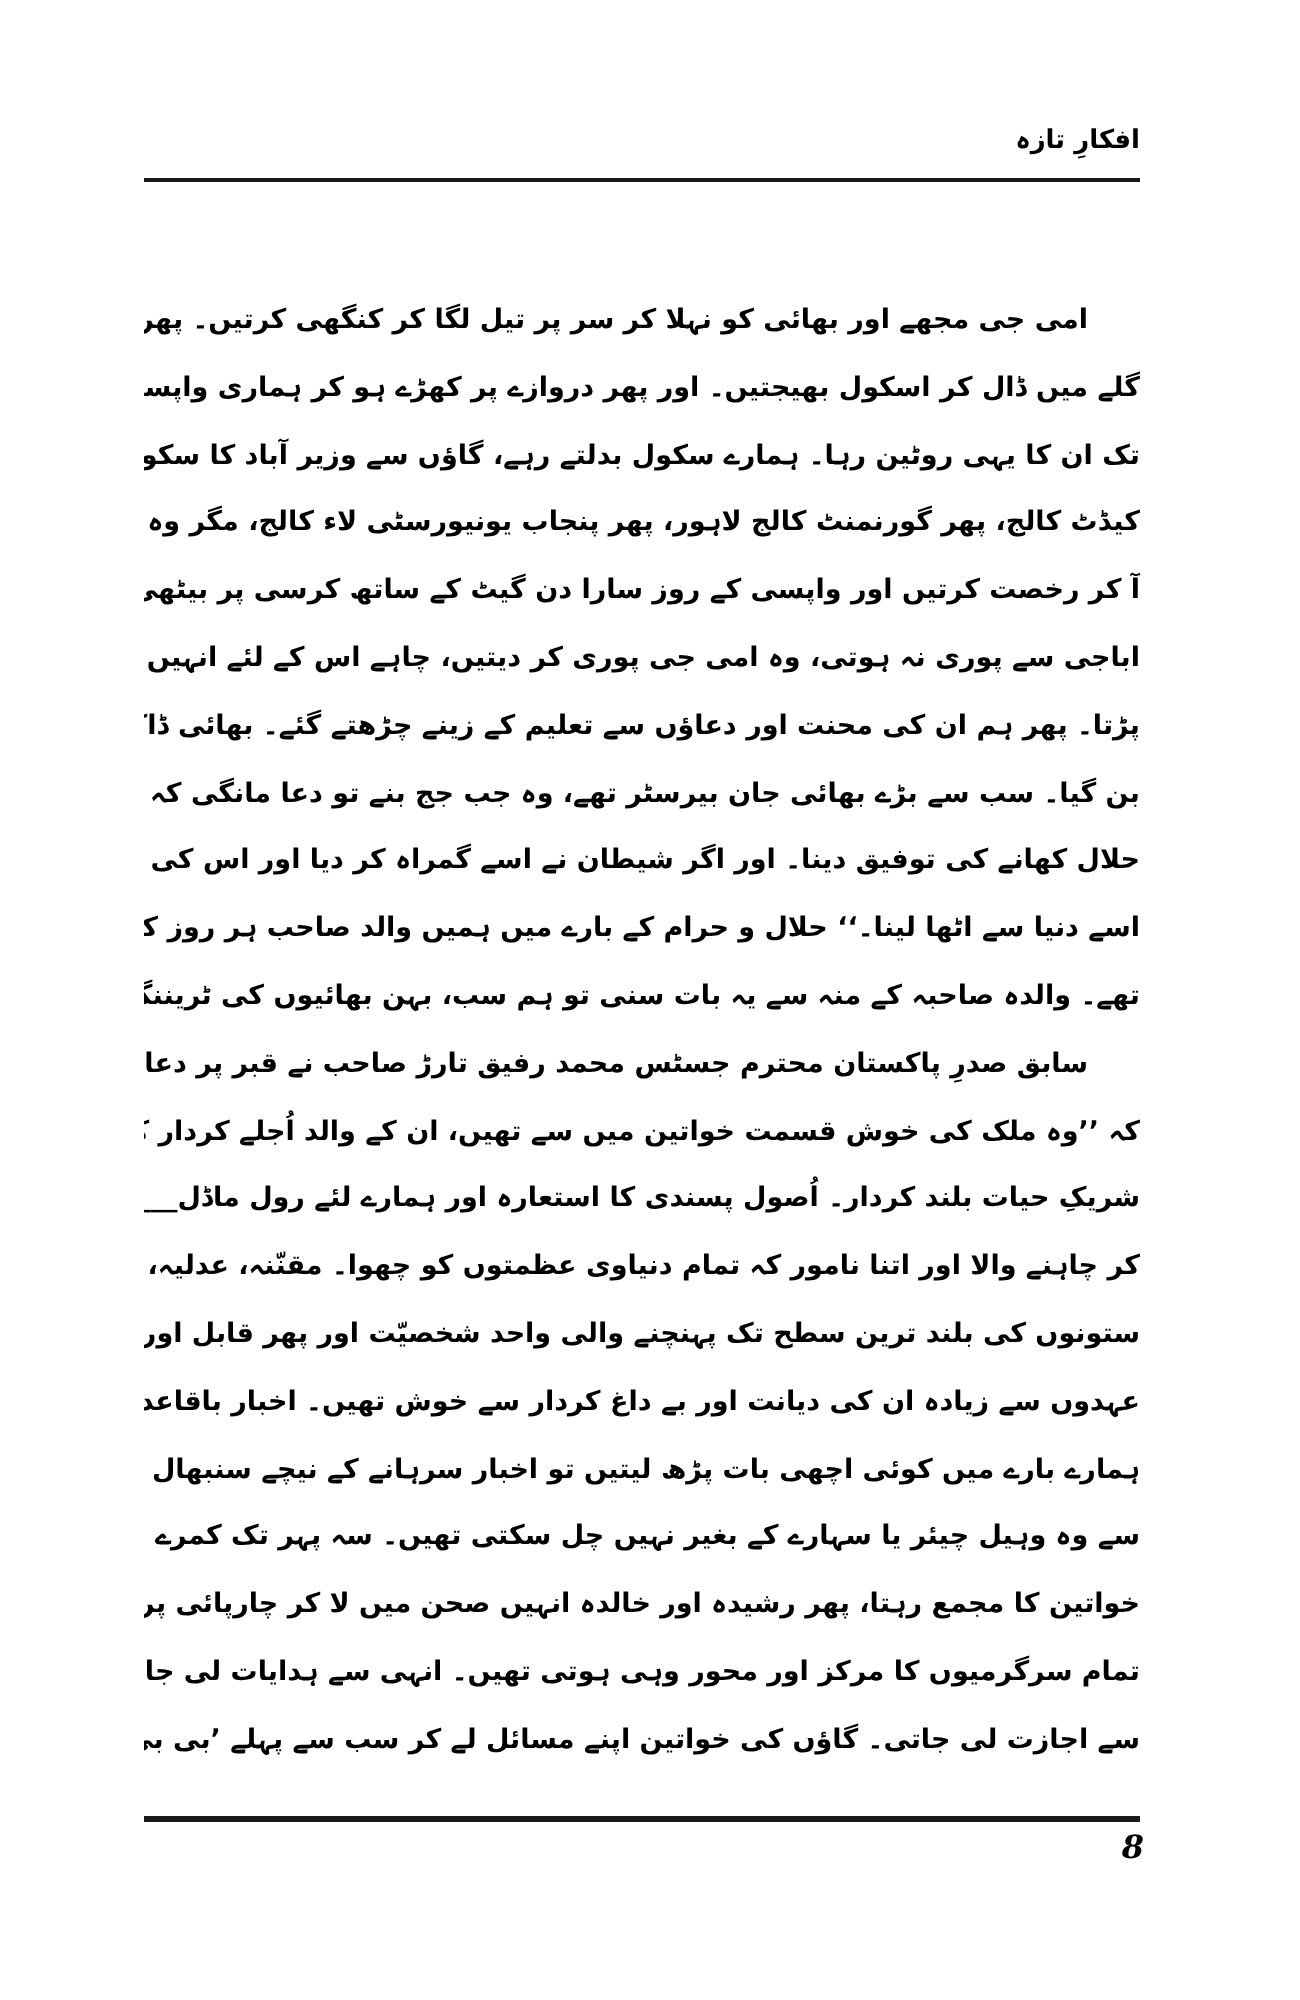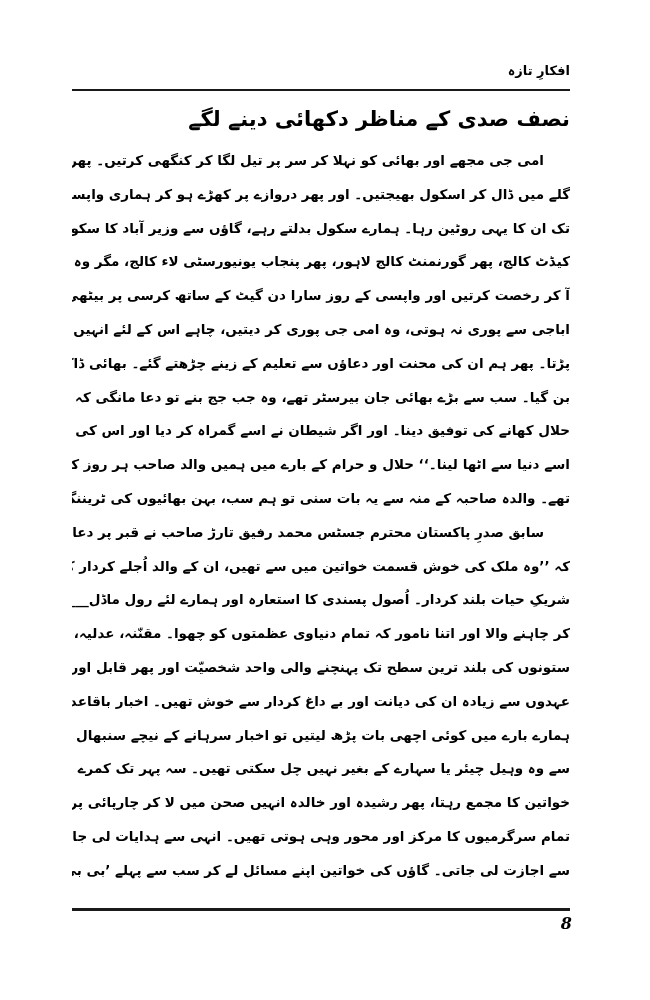--- a/index.html
+++ b/index.html
@@ -92,21 +92,20 @@
   }
 </style>
 </head>
 <body>
 
 <div class="page">
   <div class="header-title">افکارِ تازہ</div>
 
   <div class="rule rule-top"></div>
 
-  <div class="section-heading">نصف صدی کے مناظر دکھائی دینے لگے</div>
 
   <div class="body-text">
       <div class="line first">امی جی مجھے اور بھائی کو نہلا کر سر پر تیل لگا کر کنگھی کرتیں۔ پھر اپنے ہاتھ سے پراٹھے کھلا کر بستہ</div>
       <div class="line">گلے میں ڈال کر اسکول بھیجتیں۔ اور پھر دروازے پر کھڑے ہو کر ہماری واپسی کا انتظار کرتیں۔ کئی سالوں</div>
       <div class="line">تک ان کا یہی روٹین رہا۔ ہمارے سکول بدلتے رہے، گاؤں سے وزیر آباد کا سکول، پھر حسن ابدال</div>
       <div class="line">کیڈٹ کالج، پھر گورنمنٹ کالج لاہور، پھر پنجاب یونیورسٹی لاء کالج، مگر وہ ہمیشہ ہمیں دروازے تک</div>
       <div class="line">آ کر رخصت کرتیں اور واپسی کے روز سارا دن گیٹ کے ساتھ کرسی پر بیٹھی رہتیں۔ ہماری جو خواہش</div>
       <div class="line">اباجی سے پوری نہ ہوتی، وہ امی جی پوری کر دیتیں، چاہے اس کے لئے انہیں قرضہ ہی کیوں نہ لینا</div>
       <div class="line">پڑتا۔ پھر ہم ان کی محنت اور دعاؤں سے تعلیم کے زینے چڑھتے گئے۔ بھائی ڈاکٹر اور میں پولیس افسر</div>
       <div class="line">بن گیا۔ سب سے بڑے بھائی جان بیرسٹر تھے، وہ جب جج بنے تو دعا مانگی کہ ’’یا اللہ! اسے ہمیشہ رزقِ</div>

